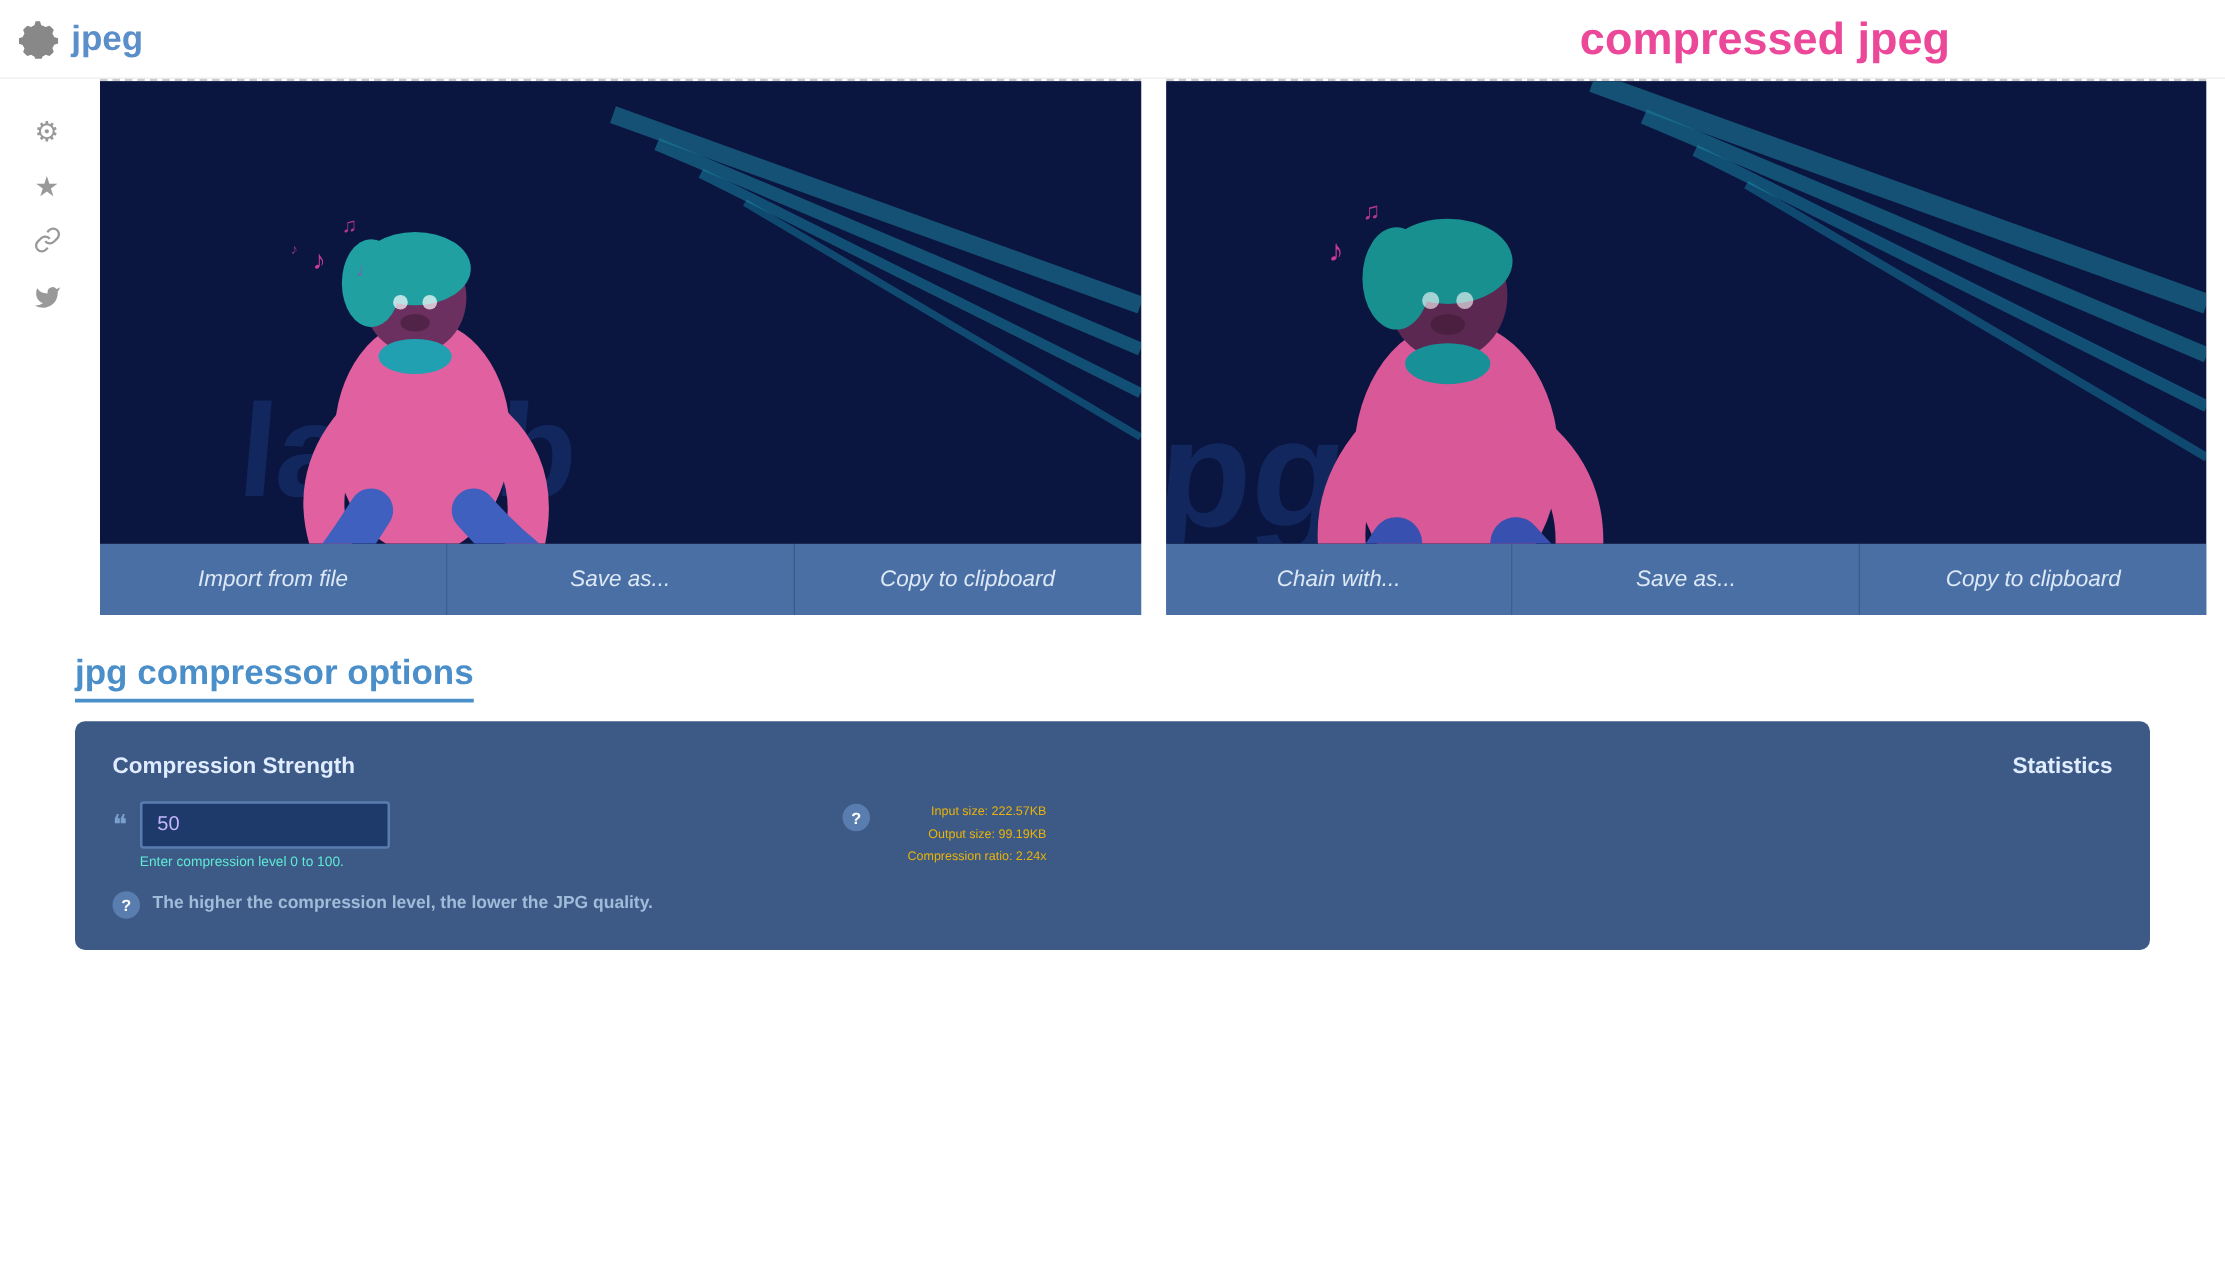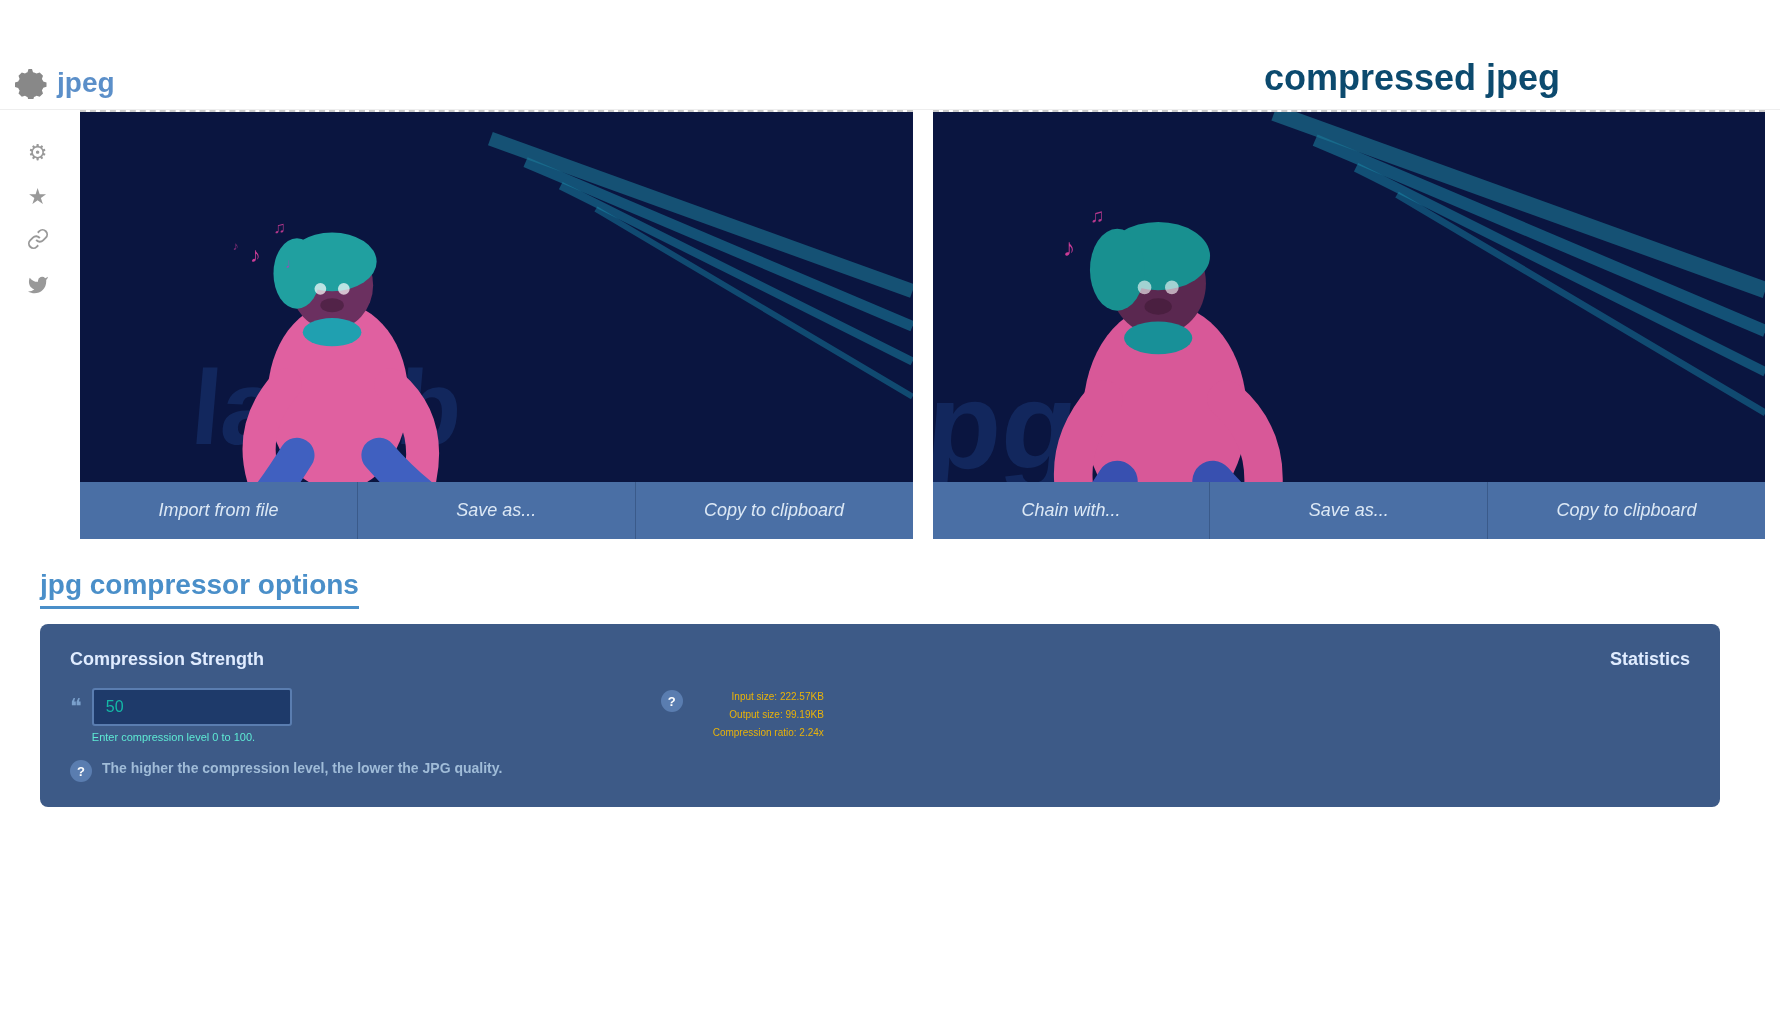--- a/index.html
+++ b/index.html
@@ -7,41 +7,40 @@
       font-family: Arial, sans-serif;
       background: #ffffff;
       color: #333;
       min-height: 1030px;
       width: 1780px;
     }
 
     
     .top-bar {
       display: flex;
-      align-items: flex-end;
+      align-items: center;
       padding: 10px 20px 10px 15px;
       border-bottom: 1px solid #eee;
-      margin-top: 47px;
     }
     .gear-icon {
       width: 32px;
       height: 32px;
       margin-right: 10px;
       color: #888;
       flex-shrink: 0;
     }
     .app-title {
       font-size: 28px;
       font-weight: bold;
       color: #5b8fc9;
     }
     .compressed-title {
       font-size: 36px;
       font-weight: bold;
-      color: #0c4a6e;
+      color: #ec4899;
       margin-left: auto;
       margin-right: 200px;
     }
 
     
     .main-area {
       display: flex;
       padding: 0 15px;
       gap: 20px;
     }
@@ -111,21 +110,21 @@
       font-size: 18px;
       cursor: pointer;
       text-align: center;
       border-right: 1px solid #3a5a8a;
       font-style: italic;
     }
     .action-btn:last-child { border-right: none; }
 
     
     .options-section {
-      padding: 20px 60px 20px 40px;
+      padding: 20px 60px 20px 60px;
       margin-top: 10px;
     }
     .options-title {
       font-size: 28px;
       font-weight: bold;
       color: #4a8fc9;
       margin-bottom: 15px;
       border-bottom: 3px solid #4a8fc9;
       padding-bottom: 5px;
       display: inline-block;
@@ -157,21 +156,21 @@
       font-size: 22px;
       color: #7aa0cc;
       margin-top: 6px;
       flex-shrink: 0;
     }
     .compression-input {
       width: 200px;
       padding: 8px 12px;
       background: #1e3a6a;
       border: 2px solid #5a7db0;
-      color: #14b8a6;
+      color: #c4b5fd;
       font-size: 16px;
       border-radius: 3px;
       outline: none;
     }
     .input-hint {
       color: #5eead4;
       font-size: 11px;
       margin-top: 5px;
     }
     .help-row {

